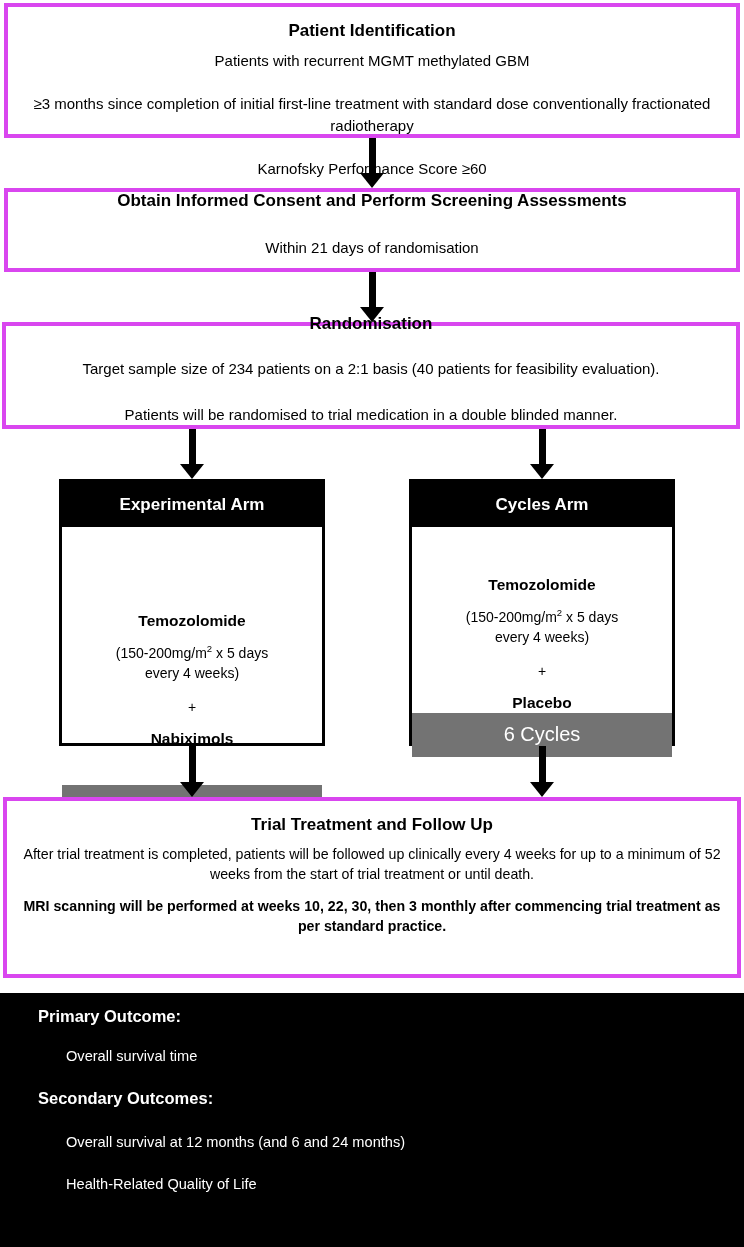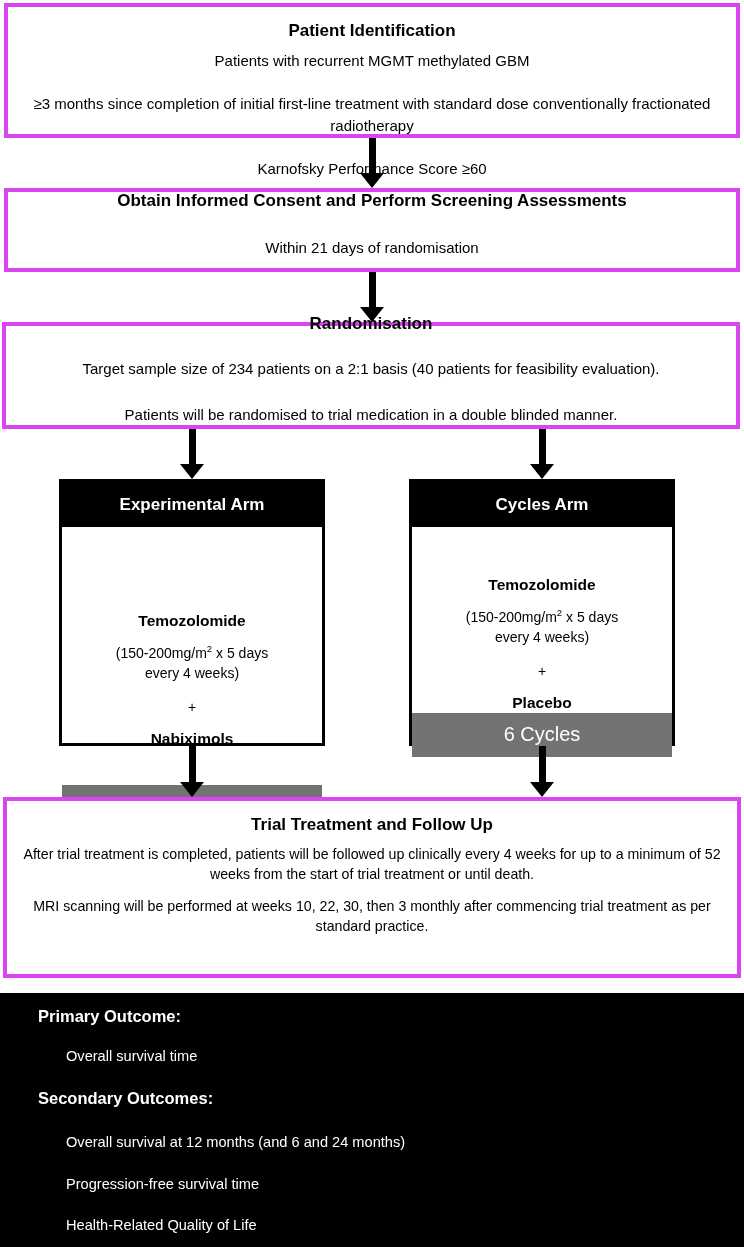--- a/index.html
+++ b/index.html
@@ -157,21 +157,21 @@
     padding: 4px 8px;
     justify-content: flex-start;
   }
   #box-followup .box-title { margin-top: 9px; margin-bottom: 9px; }
   #box-followup .fu-para {
     font-size: 14.2px;
     line-height: 1.42;
     margin: 0 0 11px 0;
     padding: 0 6px;
   }
-  #box-followup .fu-para:last-child { margin-bottom: 0; }
+  #box-followup .fu-para:last-child { margin-bottom: 0; font-weight: bold; }
 
   
   #panel-outcomes {
     position: absolute;
     left: 0px;
     top: 993px;
     width: 744px;
     height: 254px;
     background: #000000;
     color: #ffffff;
@@ -311,18 +311,17 @@
     <p class="fu-para">After trial treatment is completed, patients will be followed up clinically every 4 weeks for up to a minimum of 52 weeks from the start of trial treatment or until death.</p>
     <p class="fu-para">MRI scanning will be performed at weeks 10, 22, 30, then 3 monthly after commencing trial treatment as per standard practice.</p>
   </div>
 
   <div id="panel-outcomes">
     <div class="outcome-heading" id="heading-primary">Primary Outcome:</div>
     <div class="outcome-item" id="item-primary-0">Overall survival time</div>
 
     <div class="outcome-heading" id="heading-secondary">Secondary Outcomes:</div>
     <div class="outcome-item" id="item-secondary-0">Overall survival at 12 months (and 6 and 24 months)</div>
-    <div class="outcome-item">Progression-free survival time</div>
     <div class="outcome-item">Health-Related Quality of Life</div>
 
   </div>
 
 </div>
 
 </body></html>

